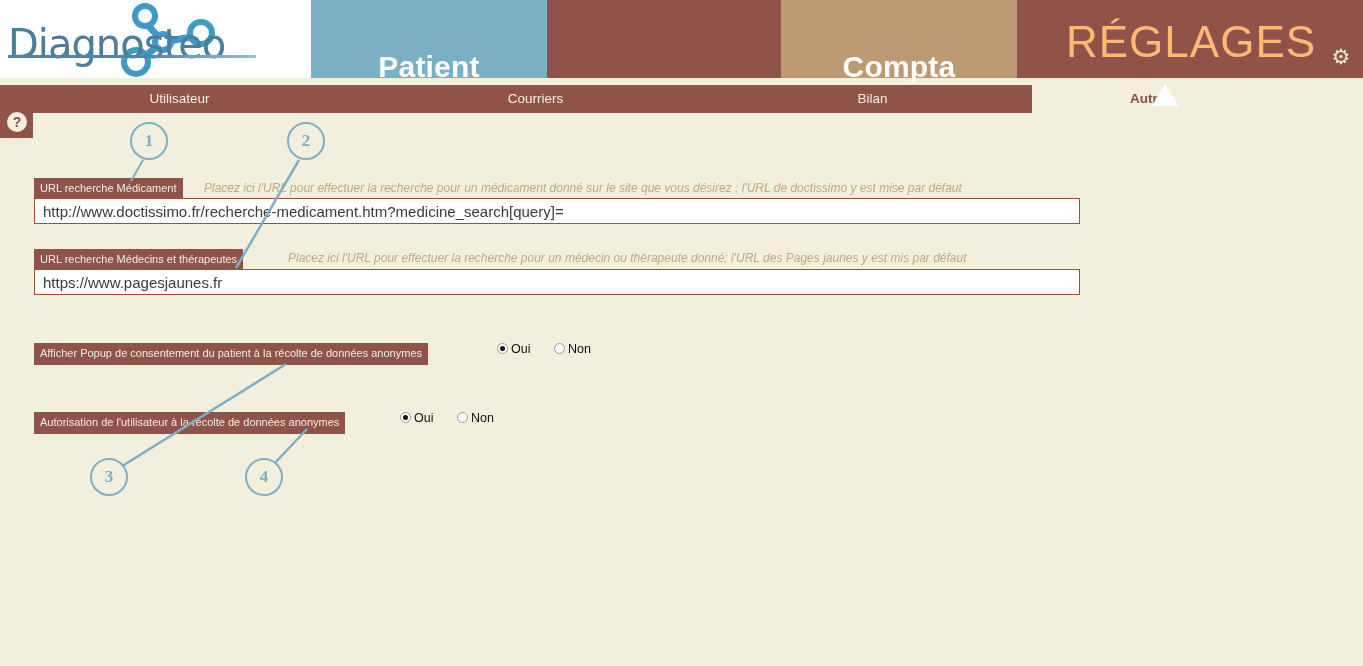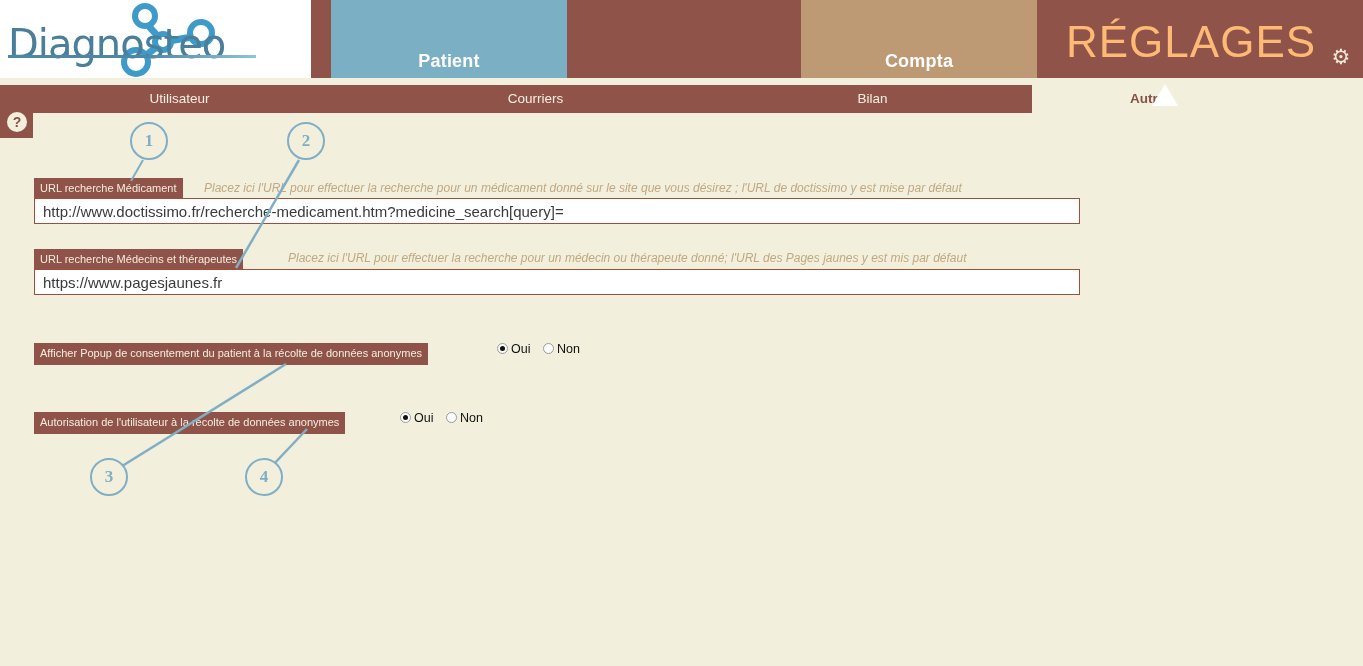--- a/index.html
+++ b/index.html
@@ -33,27 +33,26 @@
     width: 250px; height: 66px;
   }
   .logo-underline {
     position: absolute; left: 0px; bottom: 8px;
     width: 248px; height: 3px;
     background: linear-gradient(to right, #4E86A5 0%, #4E86A5 55%, #8FC3DA 100%);
   }
   .maintab {
     position: absolute; top: 0; height: 78px;
     color: #FFFFFF;
-    font-size: 18px;
+    font-size: 30px;
     font-weight: bold;
     text-align: center;
     line-height: 1;
     padding-top: 52px;
     letter-spacing: 0.2px;
-    margin-left: 20px;
   }
   .maintab.patient { left: 311px; width: 236px; background: #7BAFC4; }
   .maintab.traitement { left: 547px; width: 234px; background: #FFFFFF; color: #2C5A72; }
   .maintab.compta { left: 781px; width: 236px; background: #BE9A74; }
   .maintab.traitement { border-left: 1px solid #BFC6C9; border-right: 1px solid #BFC6C9; }
 
   .reglages-title {
     position: absolute; left: 1066px; top: 20px;
     font-size: 44px;
     color: #fdba74;
@@ -170,21 +169,21 @@
   .radio-group {
     position: absolute;
     font-size: 12.5px;
     color: #101010;
     white-space: nowrap;
   }
   .rg3 { left: 497px; top: 341px; }
   .rg4 { left: 400px; top: 410px; }
   .radio-item {
     display: inline-block;
-    margin-right: 9px;
+    margin-right: 20px;
     line-height: 14px;
     vertical-align: middle;
   }
   .radio-dot {
     display: inline-block;
     width: 11px; height: 11px;
     border-radius: 50%;
     border: 1px solid #9A9A9A;
     background: #FDFDFD;
     vertical-align: -1px;

